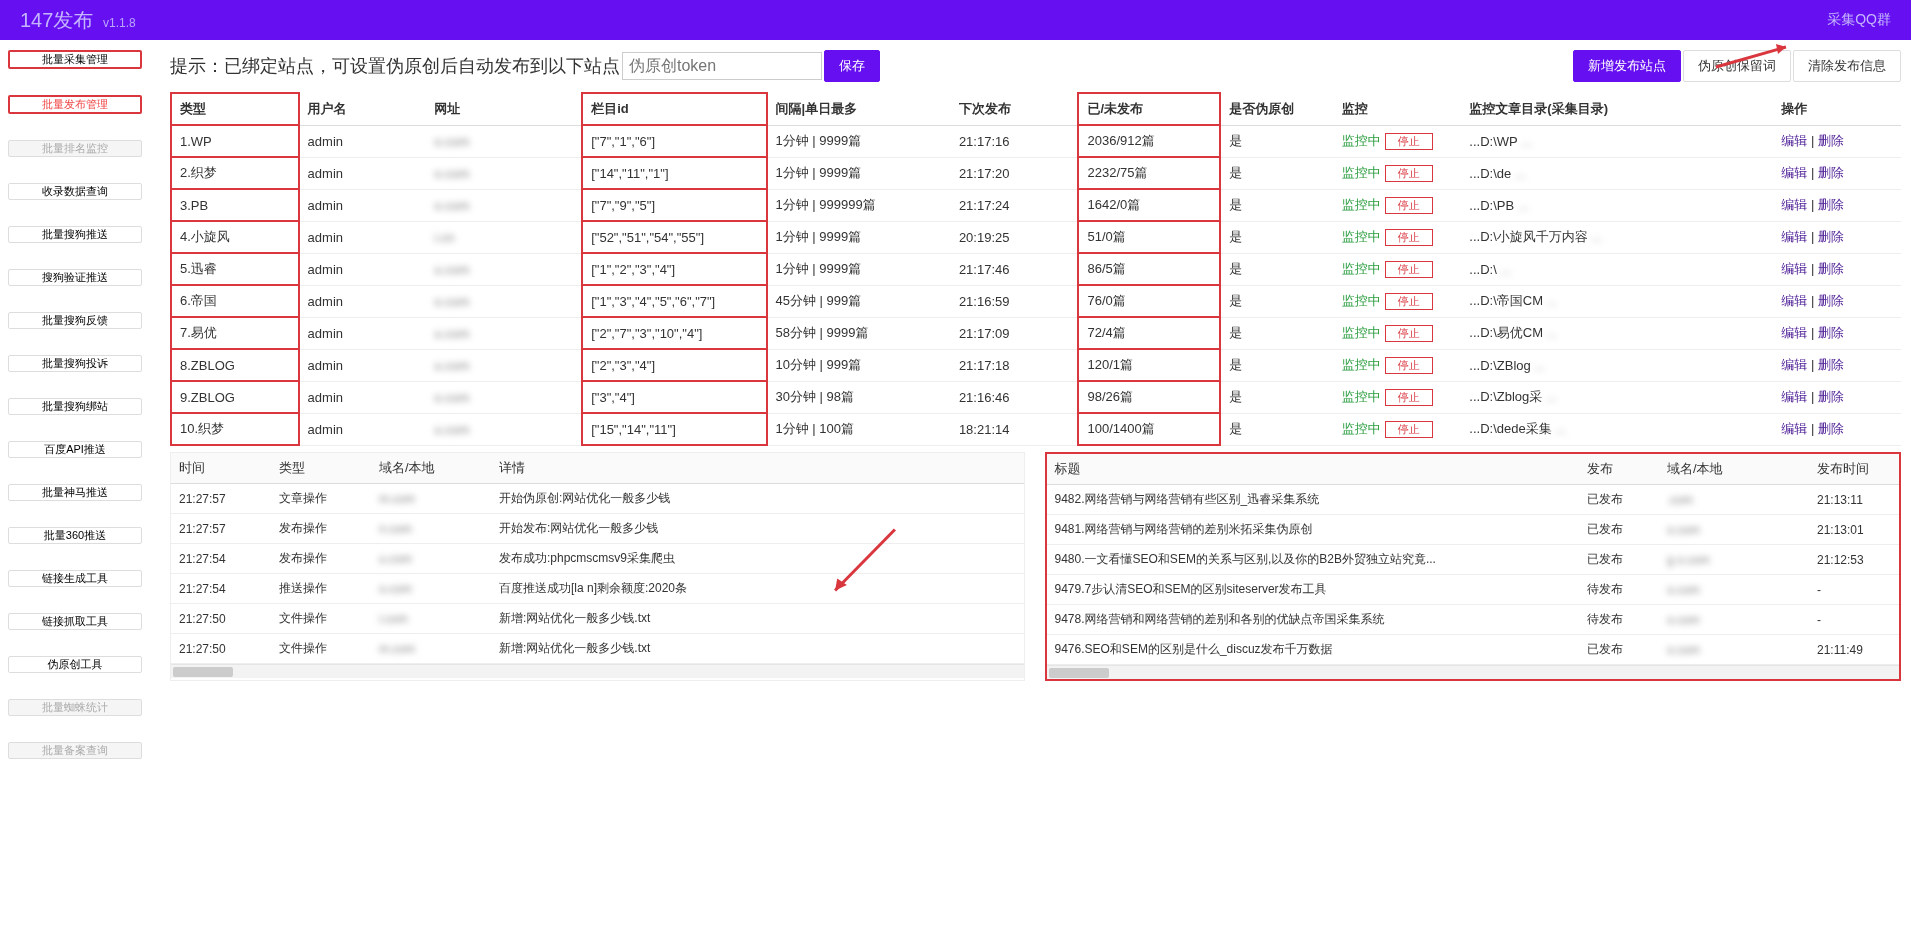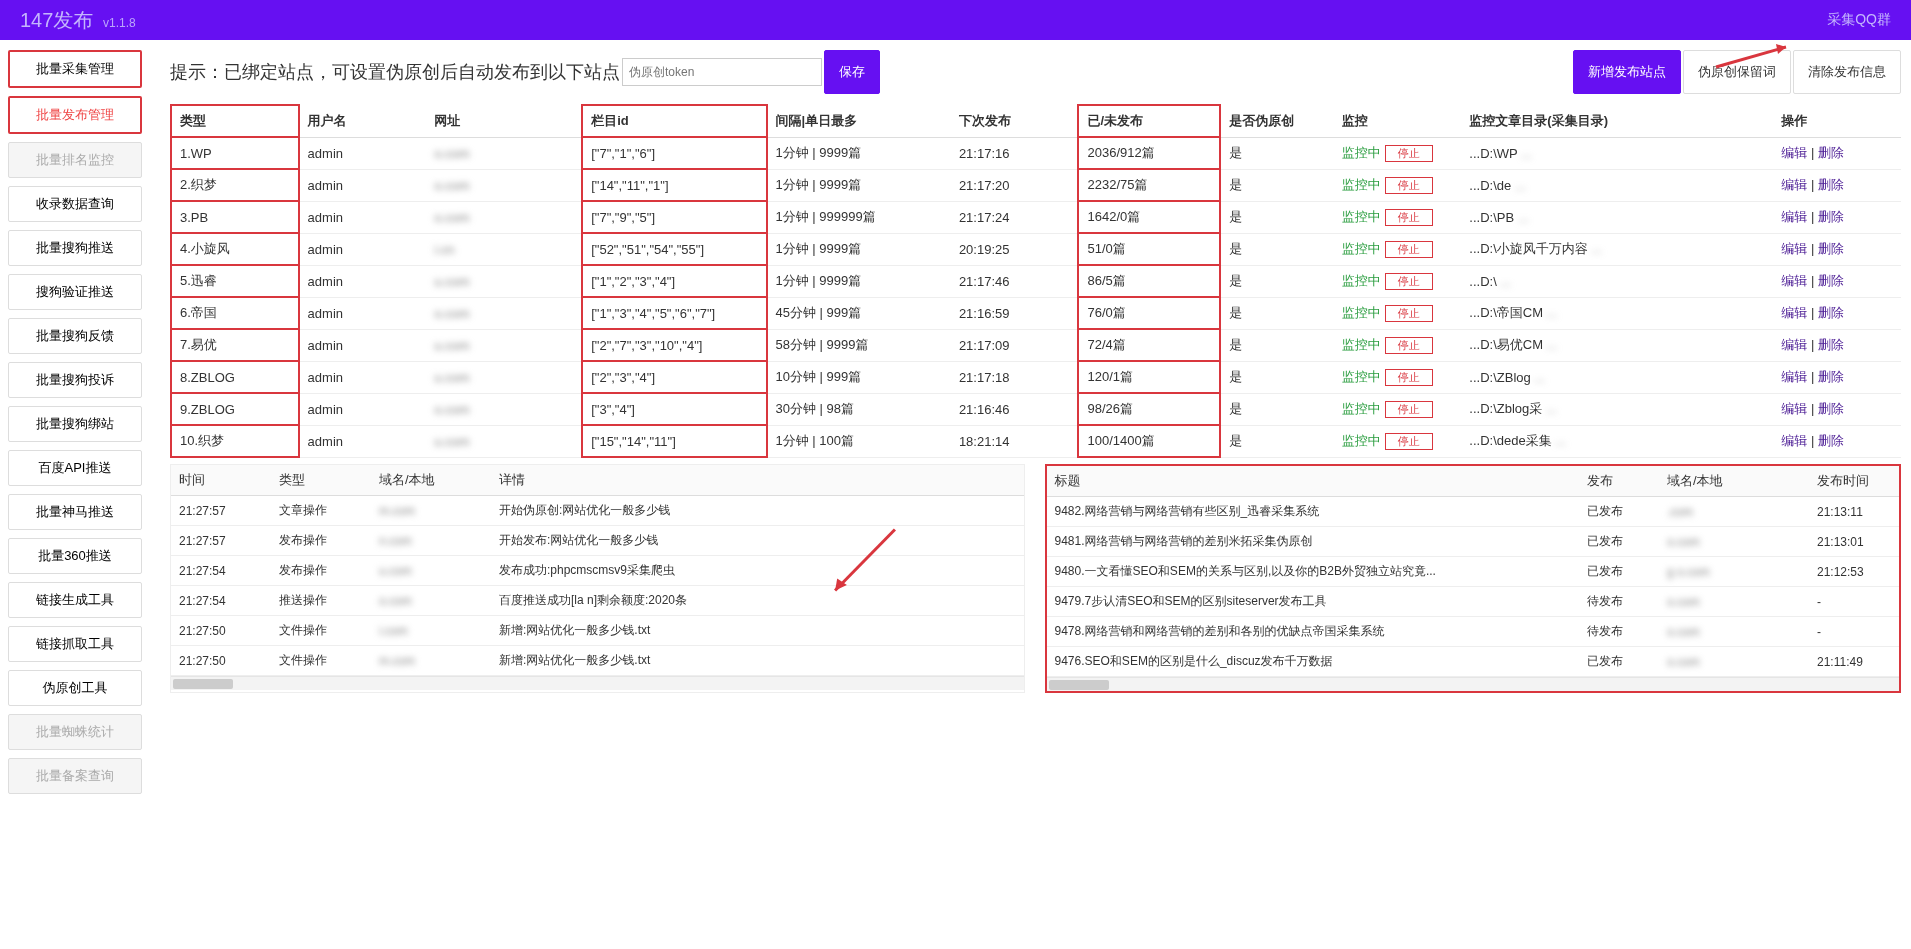--- a/index.html
+++ b/index.html
@@ -3,29 +3,29 @@
 <meta charset="utf-8">
 <style>
 * { box-sizing: border-box; margin: 0; padding: 0; }
 body { font-family: "Microsoft YaHei", Arial, sans-serif; font-size: 13px; background: #fff; color: #333; }
 .header { background: #6610f2; color: #c4b5fd; height: 40px; display: flex; align-items: center; padding: 0 20px; justify-content: space-between; }
 .header .brand { font-size: 20px; font-weight: 400; }
 .header .version { font-size: 12px; margin-left: 6px; opacity: .9; }
 .header .qq { font-size: 14px; cursor: pointer; }
 .container { display: flex; }
 .sidebar { width: 150px; padding: 10px 8px; background: #fff; }
-.side-btn { display: block; width: 100%; margin-bottom: 8px; padding: 8px 4px; border: 1px solid #ddd; background: #fff; text-align: center; font-size: 13px; cursor: pointer; border-radius: 2px; }
+.side-btn { display: block; width: 100%; margin-bottom: 26px; padding: 0 4px; border: 1px solid #ddd; background: #fff; text-align: center; font-size: 11px; cursor: pointer; border-radius: 2px; }
 .side-btn.disabled { color: #aaa; background: #f5f5f5; }
 .side-btn.active { color: #ef4444; }
 .side-btn.highlight { border: 2px solid #d9363e; }
 .main { flex: 1; padding: 10px 10px 10px 20px; }
 .toolbar { display: flex; align-items: center; gap: 2px; margin-bottom: 10px; }
 .tip { font-size: 18px; font-weight: 500; }
-.token-input { border: 1px solid #ccc; padding: 12px 6px; width: 200px; height: 28px; font-size: 12px; color: #999; }
-.btn { padding: 12px 14px; border-radius: 2px; cursor: pointer; font-size: 13px; border: 1px solid transparent; }
+.token-input { border: 1px solid #ccc; padding: 12px 6px; width: 200px; height: 28px; font-size: 16px; color: #999; }
+.btn { padding: 6px 14px; border-radius: 2px; cursor: pointer; font-size: 13px; border: 1px solid transparent; }
 .btn-purple { background: #6610f2; color: #fff; border-color: #6610f2; }
 .btn-white { background: #fff; color: #333; border: 1px solid #ddd; }
 .toolbar .spacer { flex: 1; }
 table { width: 100%; border-collapse: collapse; table-layout: fixed; }
 th, td { text-align: left; padding: 6px 8px; font-size: 13px; white-space: nowrap; overflow: hidden; text-overflow: ellipsis; border-bottom: 1px solid #eee; }
 th { font-weight: 600; color: #333; border-bottom: 1px solid #ddd; background: #fff; }
 .blur { filter: blur(3px); color: #888; }
 .green { color: #2a9d3f; }
 .blue-link { color: #4c1d95; cursor: pointer; }
 .badge-stop { border: 1px solid #d9363e; color: #d9363e; padding: 0 12px; font-size: 11px; margin-left: 4px; cursor: pointer; }

